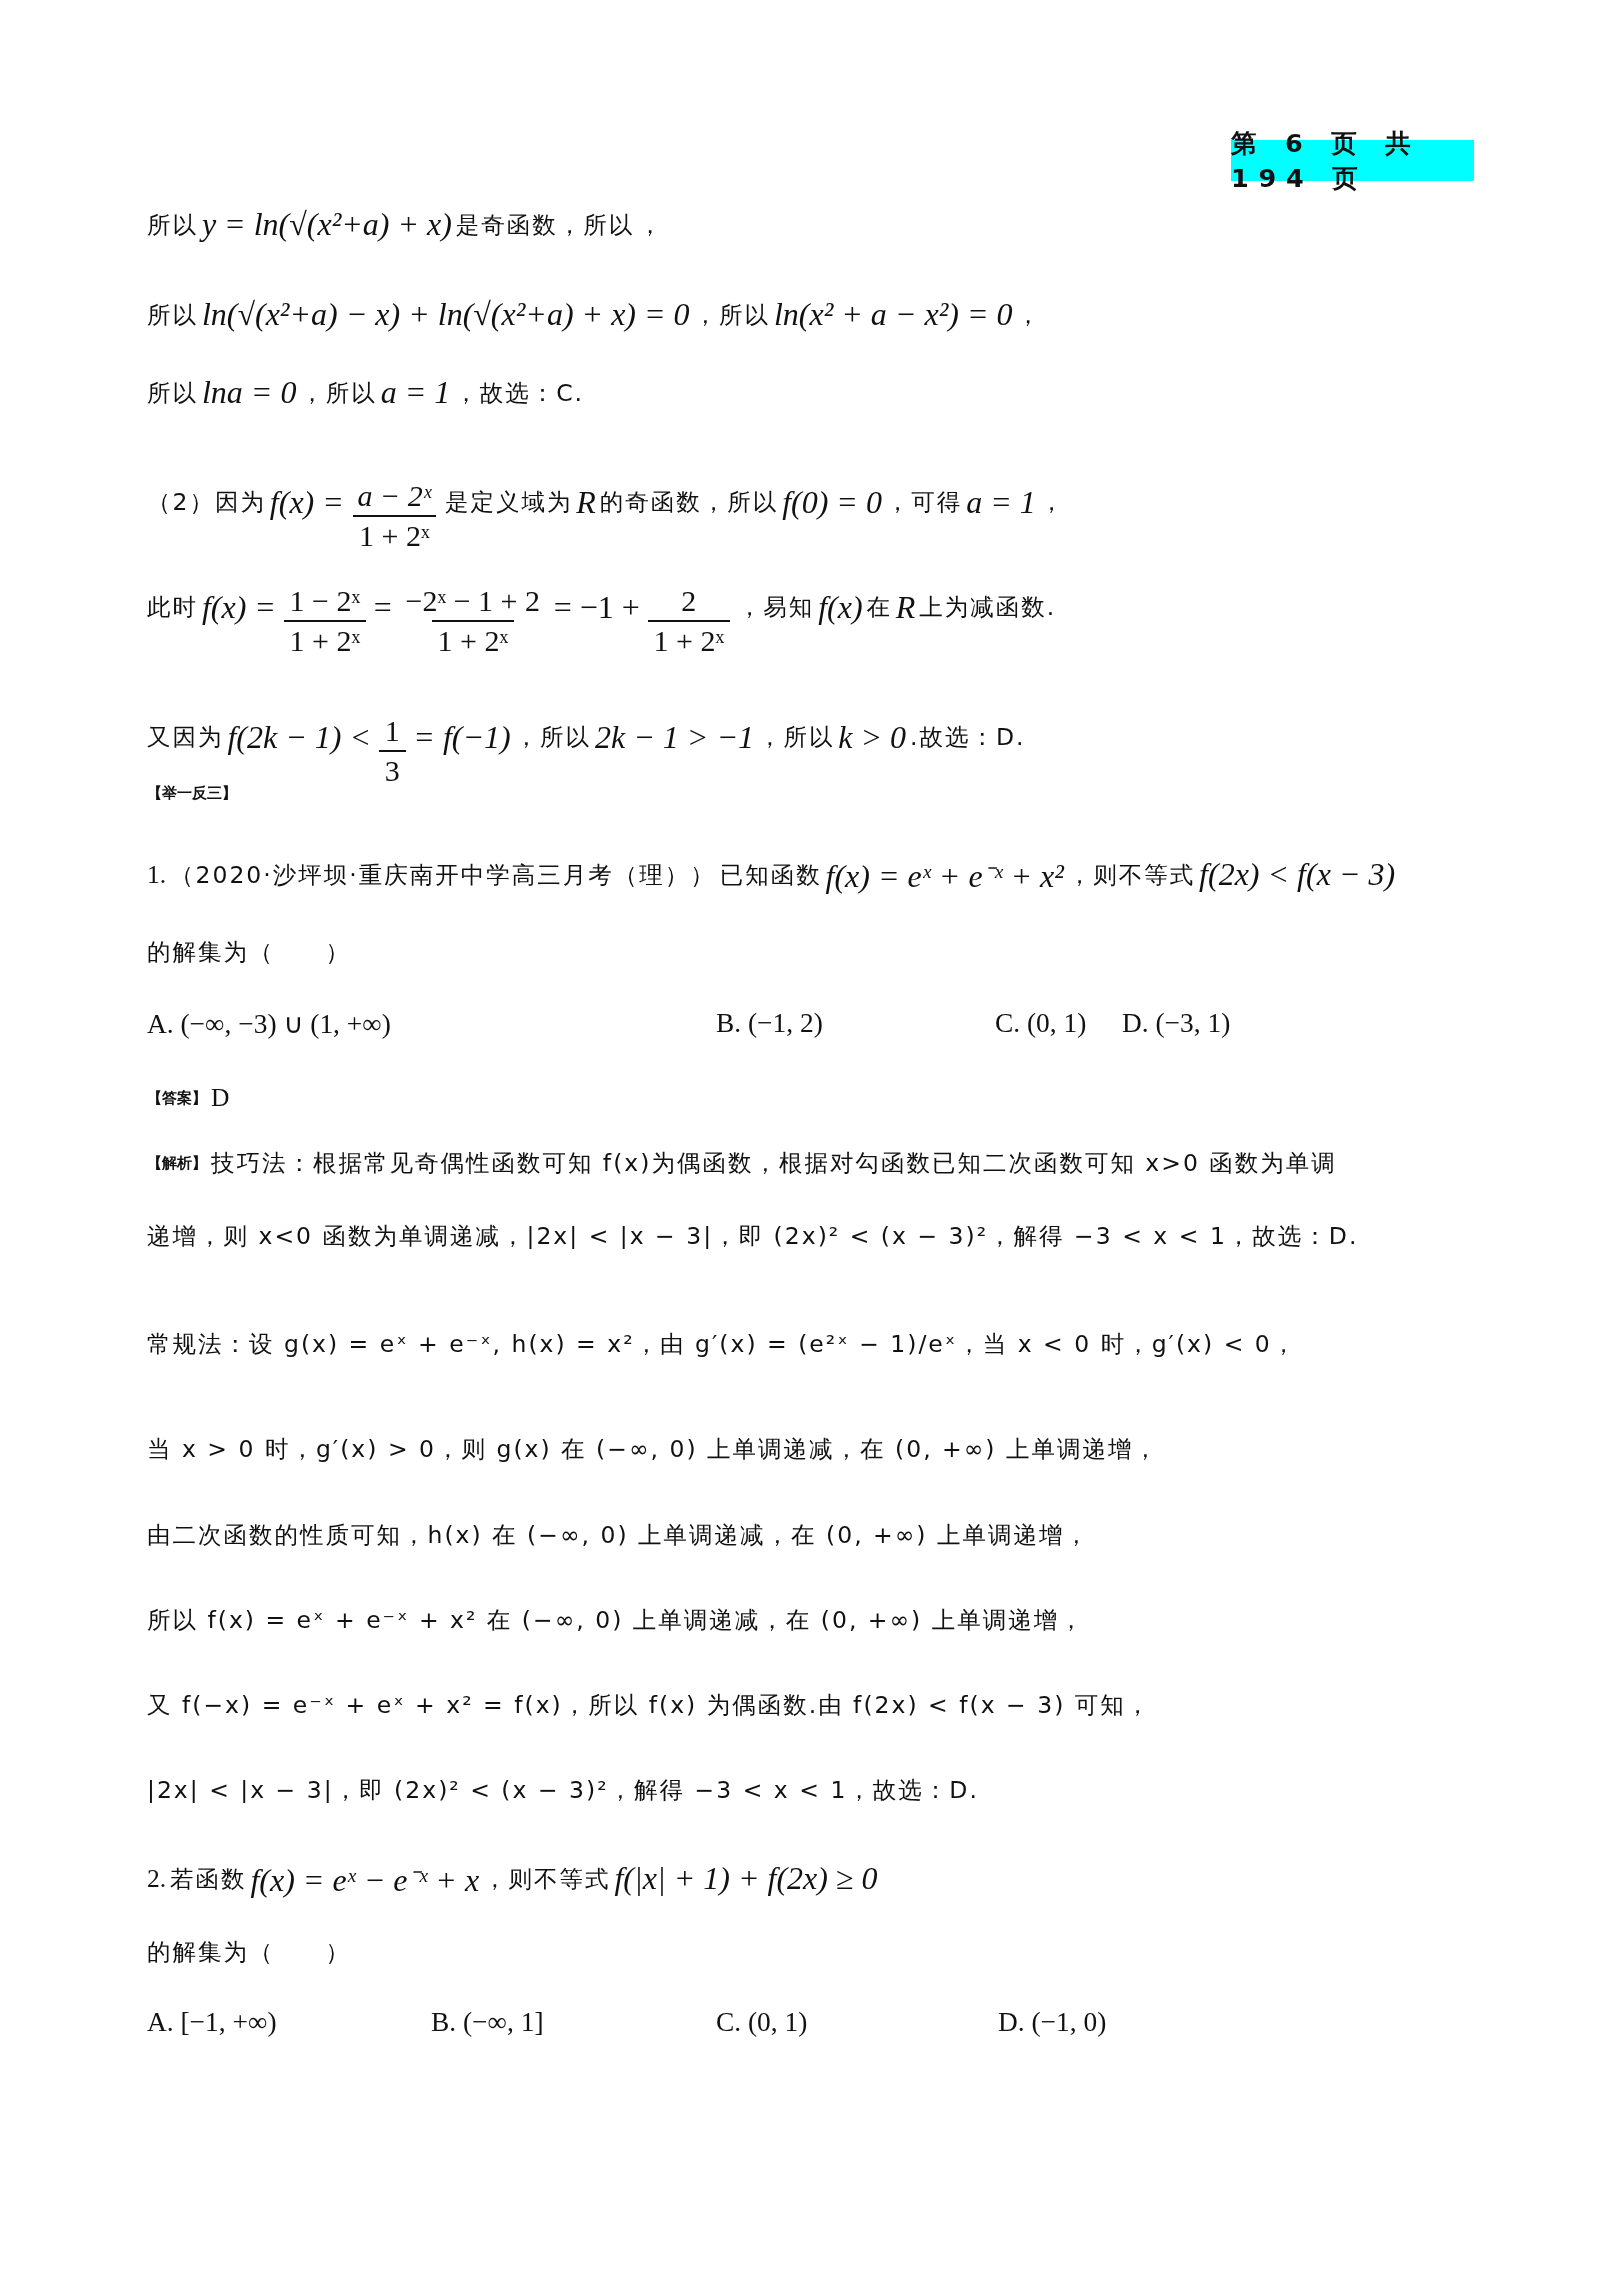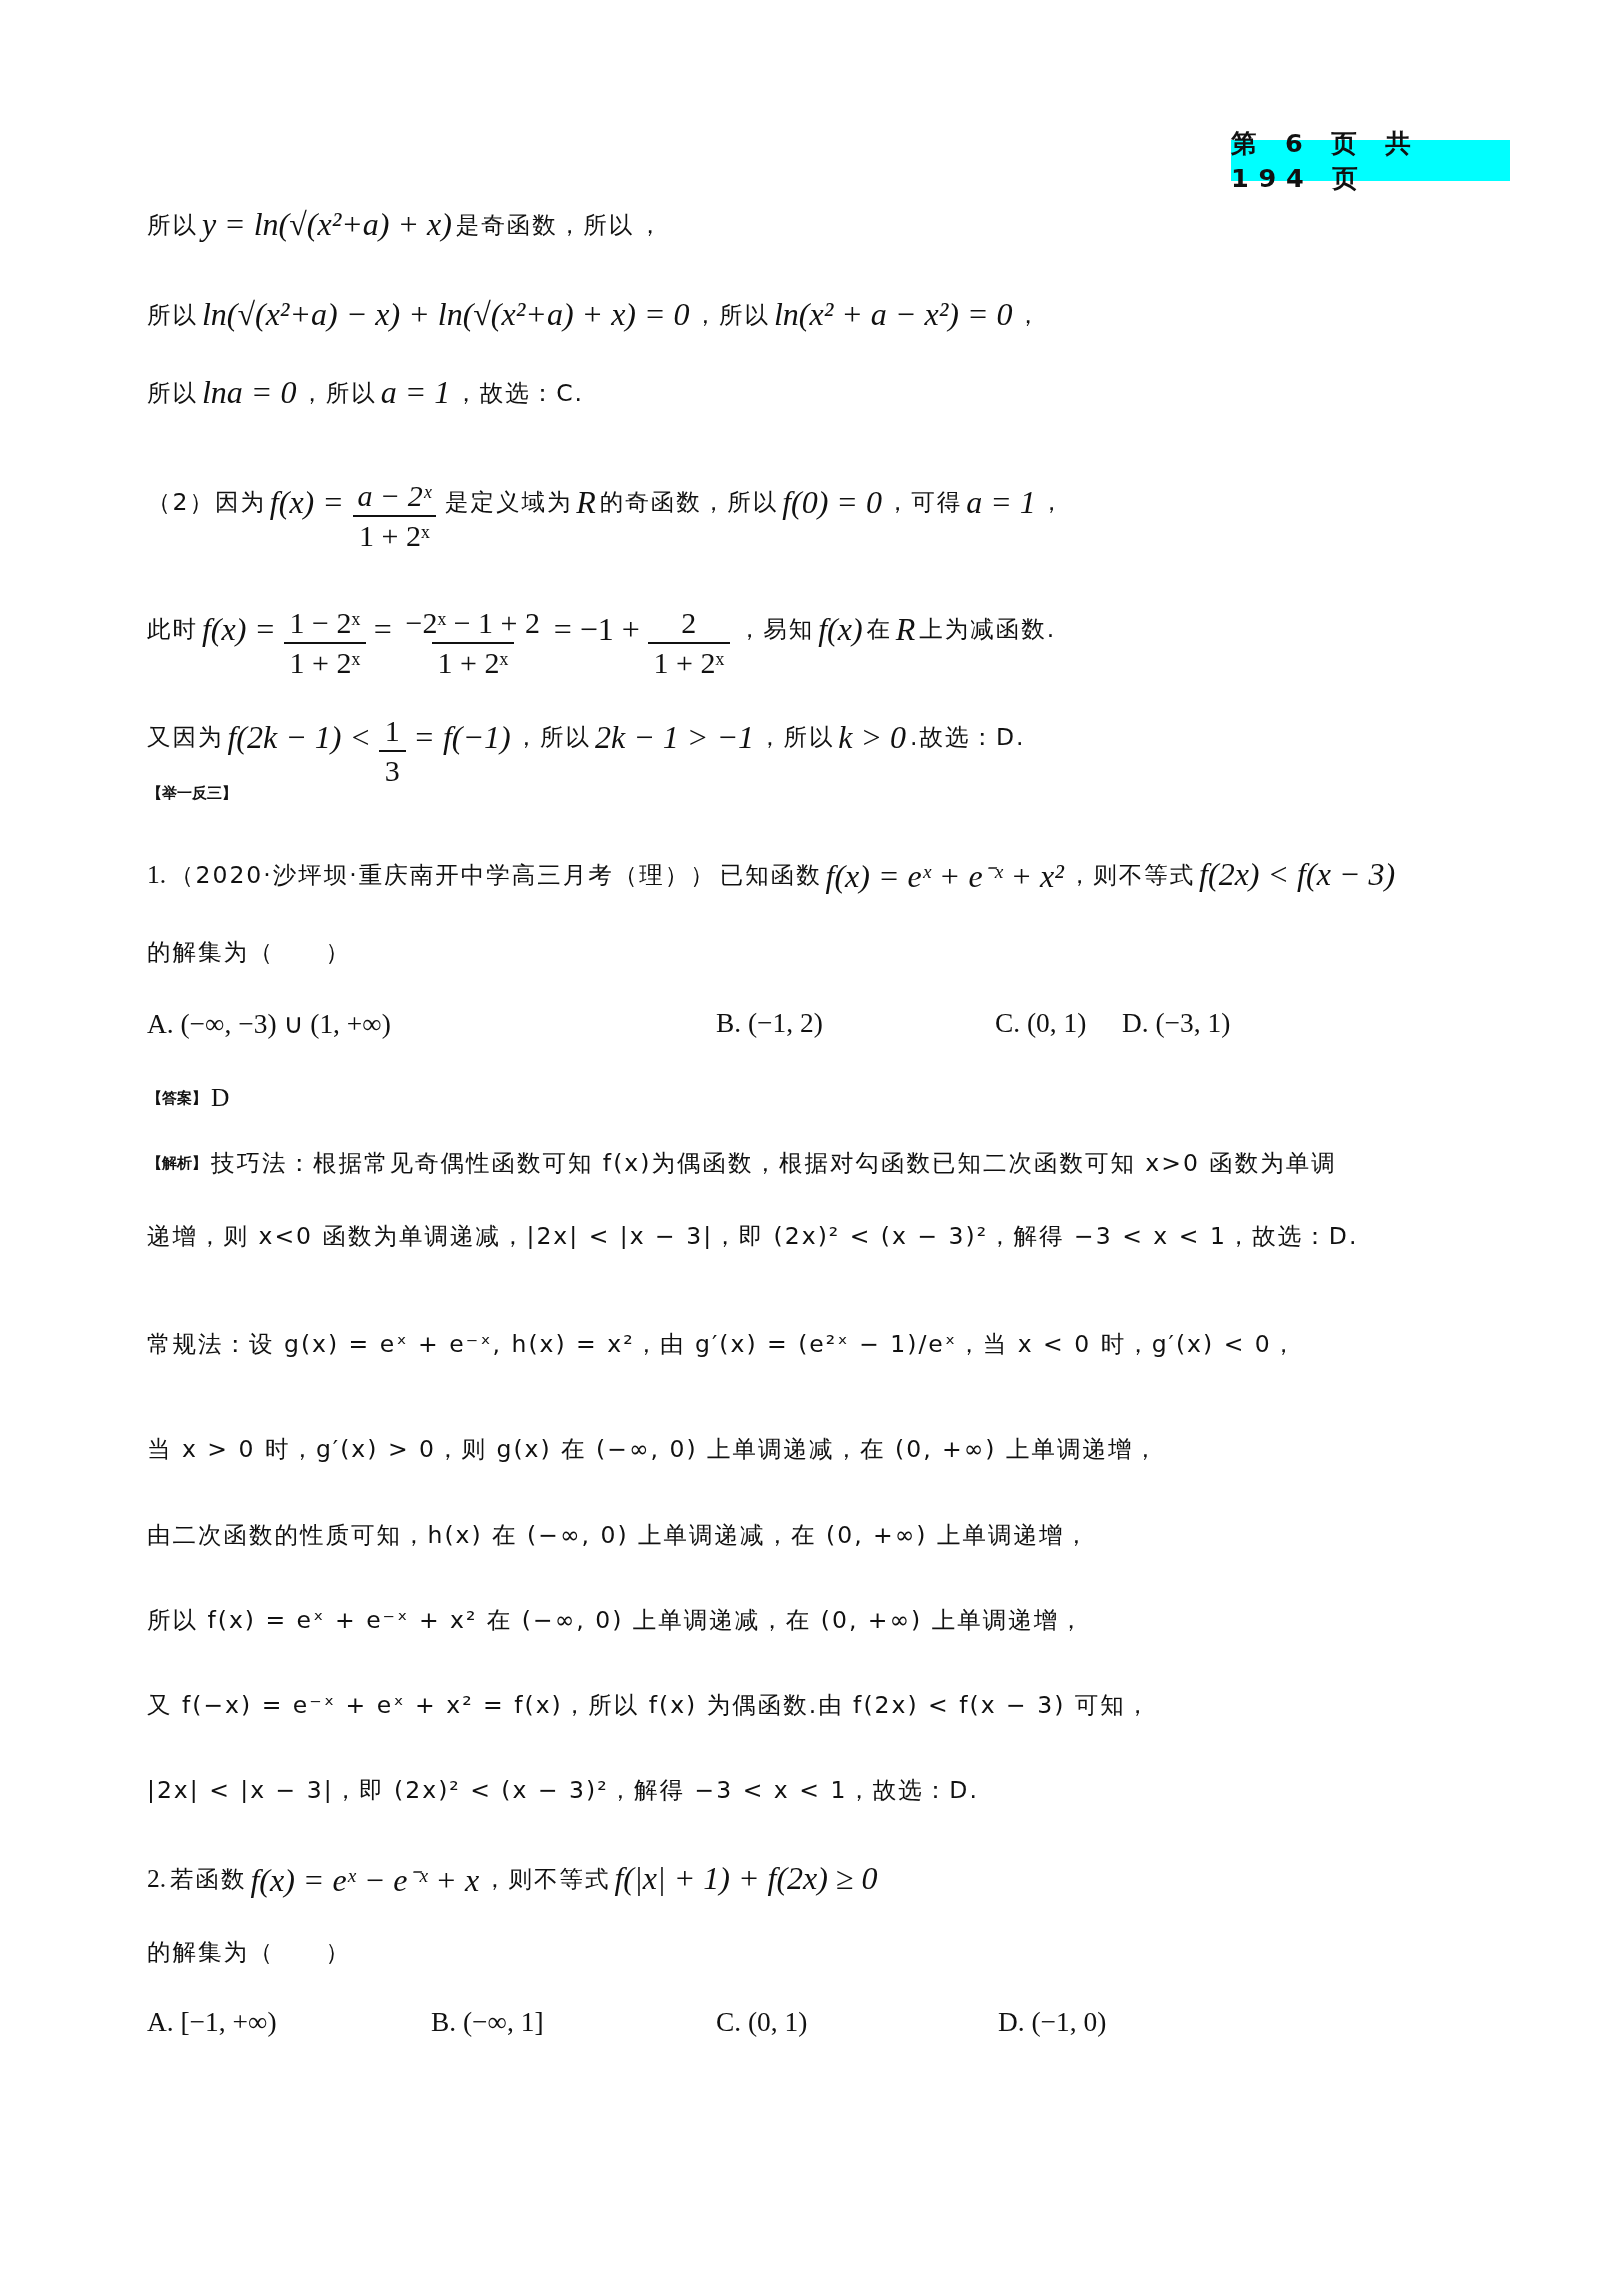--- a/index.html
+++ b/index.html
@@ -2,21 +2,21 @@
 <html><head>
 <meta charset="utf-8">
 <style>
   html, body { margin: 0; padding: 0; background: #ffffff; }
   body {
     width: 1621px; height: 2293px; position: relative; overflow: hidden;
     font-family: "DejaVu Serif", "Liberation Serif", serif;
     color: #111;
   }
   .page-badge {
-    position: absolute; left: 1231px; top: 140px; width: 279px; height: 41px;
+    position: absolute; left: 1231px; top: 140px; width: 243px; height: 41px;
     background: #00ffff; display: flex; align-items: center; justify-content: center;
     font-family: "DejaVu Sans", sans-serif; font-weight: bold; font-size: 25.5px; letter-spacing: 9.8px;
   }
   .line {
     position: absolute; left: 147px; white-space: nowrap;
     font-size: 24.5px; display: flex; align-items: center; gap: 3.9px;
   }
   .cjk { font-family: "DejaVu Sans", sans-serif; font-size: 23.5px; letter-spacing: 2px; }
   .m { font-family: "Liberation Serif", serif; font-size: 32px; }
   .mi { font-family: "Liberation Serif", serif; font-size: 32px; font-style: italic; }
@@ -63,21 +63,21 @@
   </span>
   <span class="cjk">是定义域为</span>
   <span class="mi">R</span>
   <span class="cjk">的奇函数，所以</span>
   <span class="mi">f(0) = 0</span>
   <span class="cjk">，可得</span>
   <span class="mi">a = 1</span>
   <span class="cjk">，</span>
 </div>
 
-<div class="line" style="top:578px;text-align:right;">
+<div class="line" style="top:556px;text-align:right;">
   <span class="cjk">此时</span>
   <span class="mi">f(x) =</span>
   <span class="frac">
     <span class="num">1 − 2ˣ</span>
     <span class="den">1 + 2ˣ</span>
   </span>
   <span class="m">=</span>
   <span class="frac">
     <span class="num">−2ˣ − 1 + 2</span>
     <span class="den">1 + 2ˣ</span>

